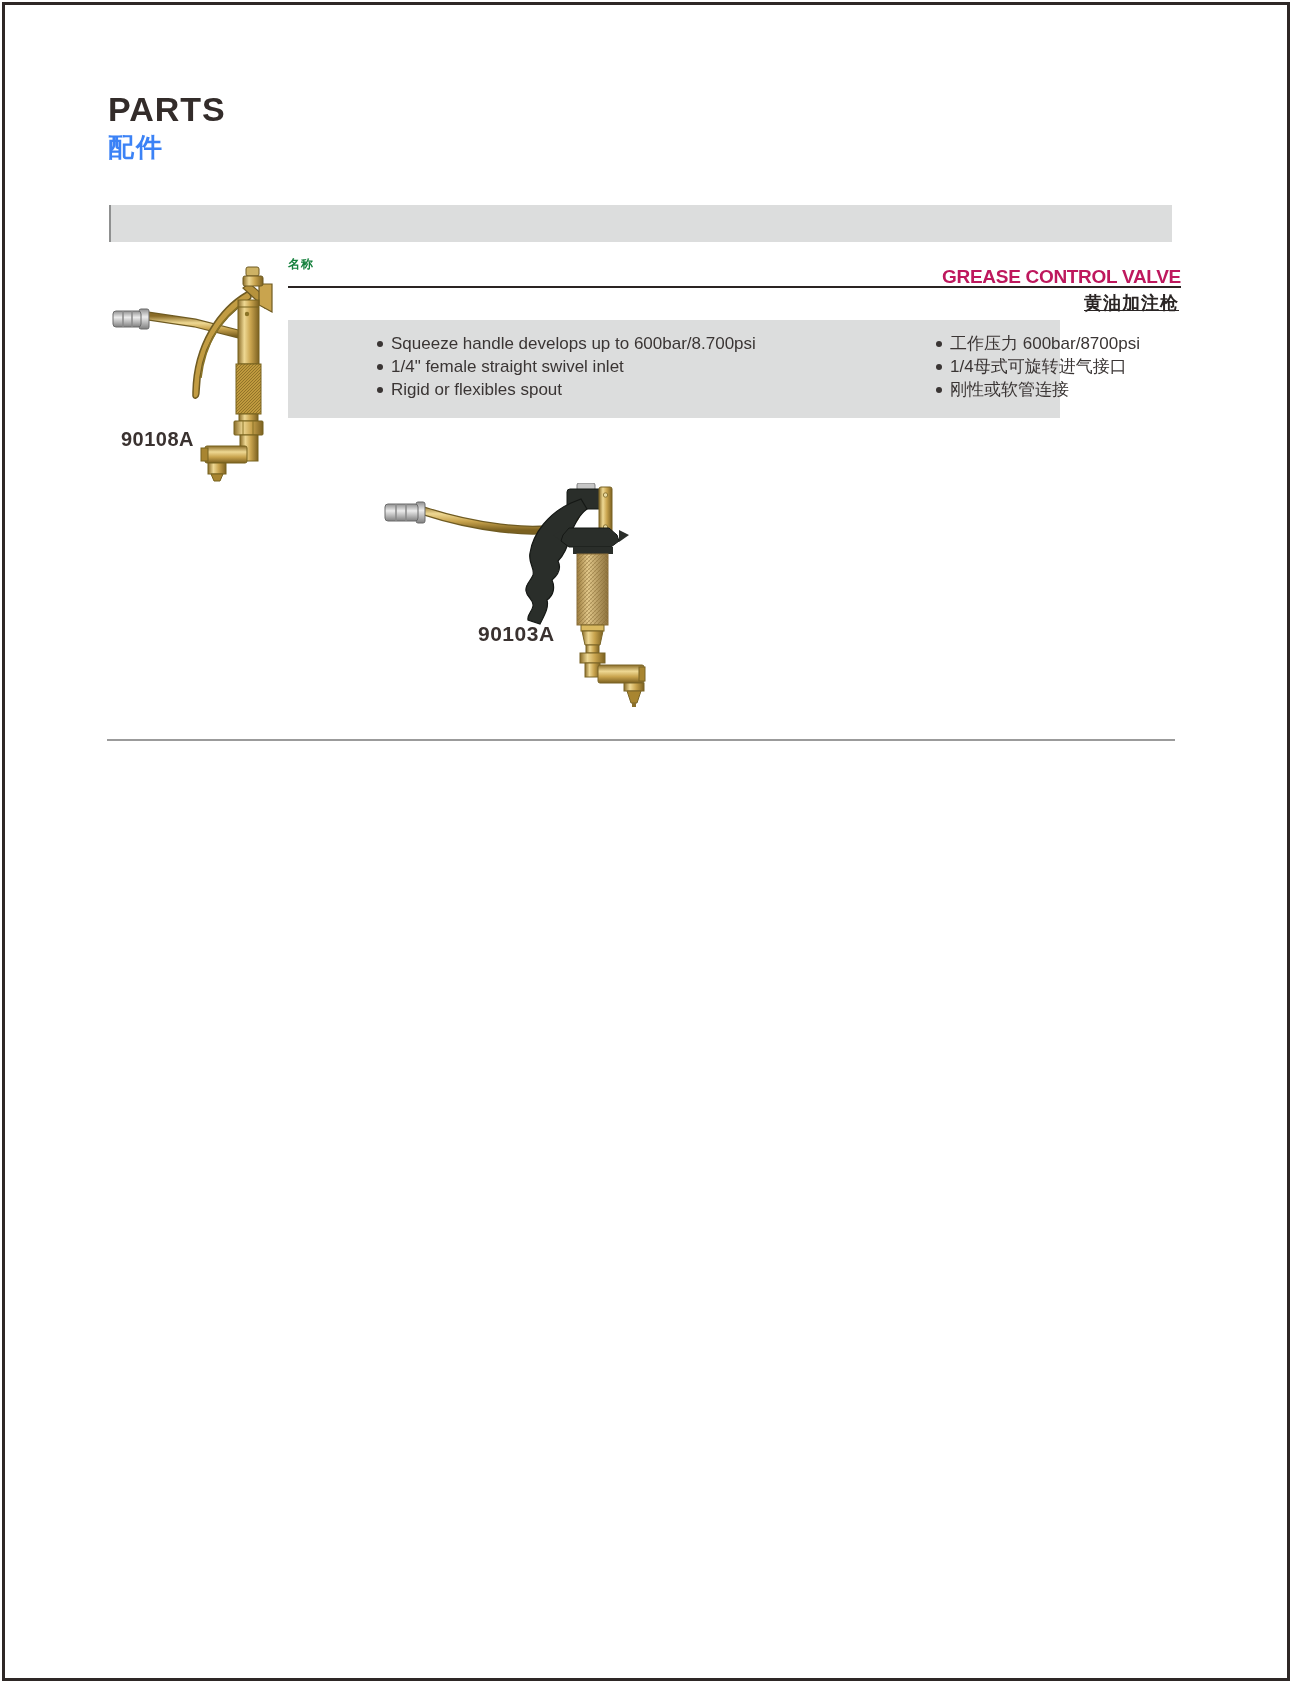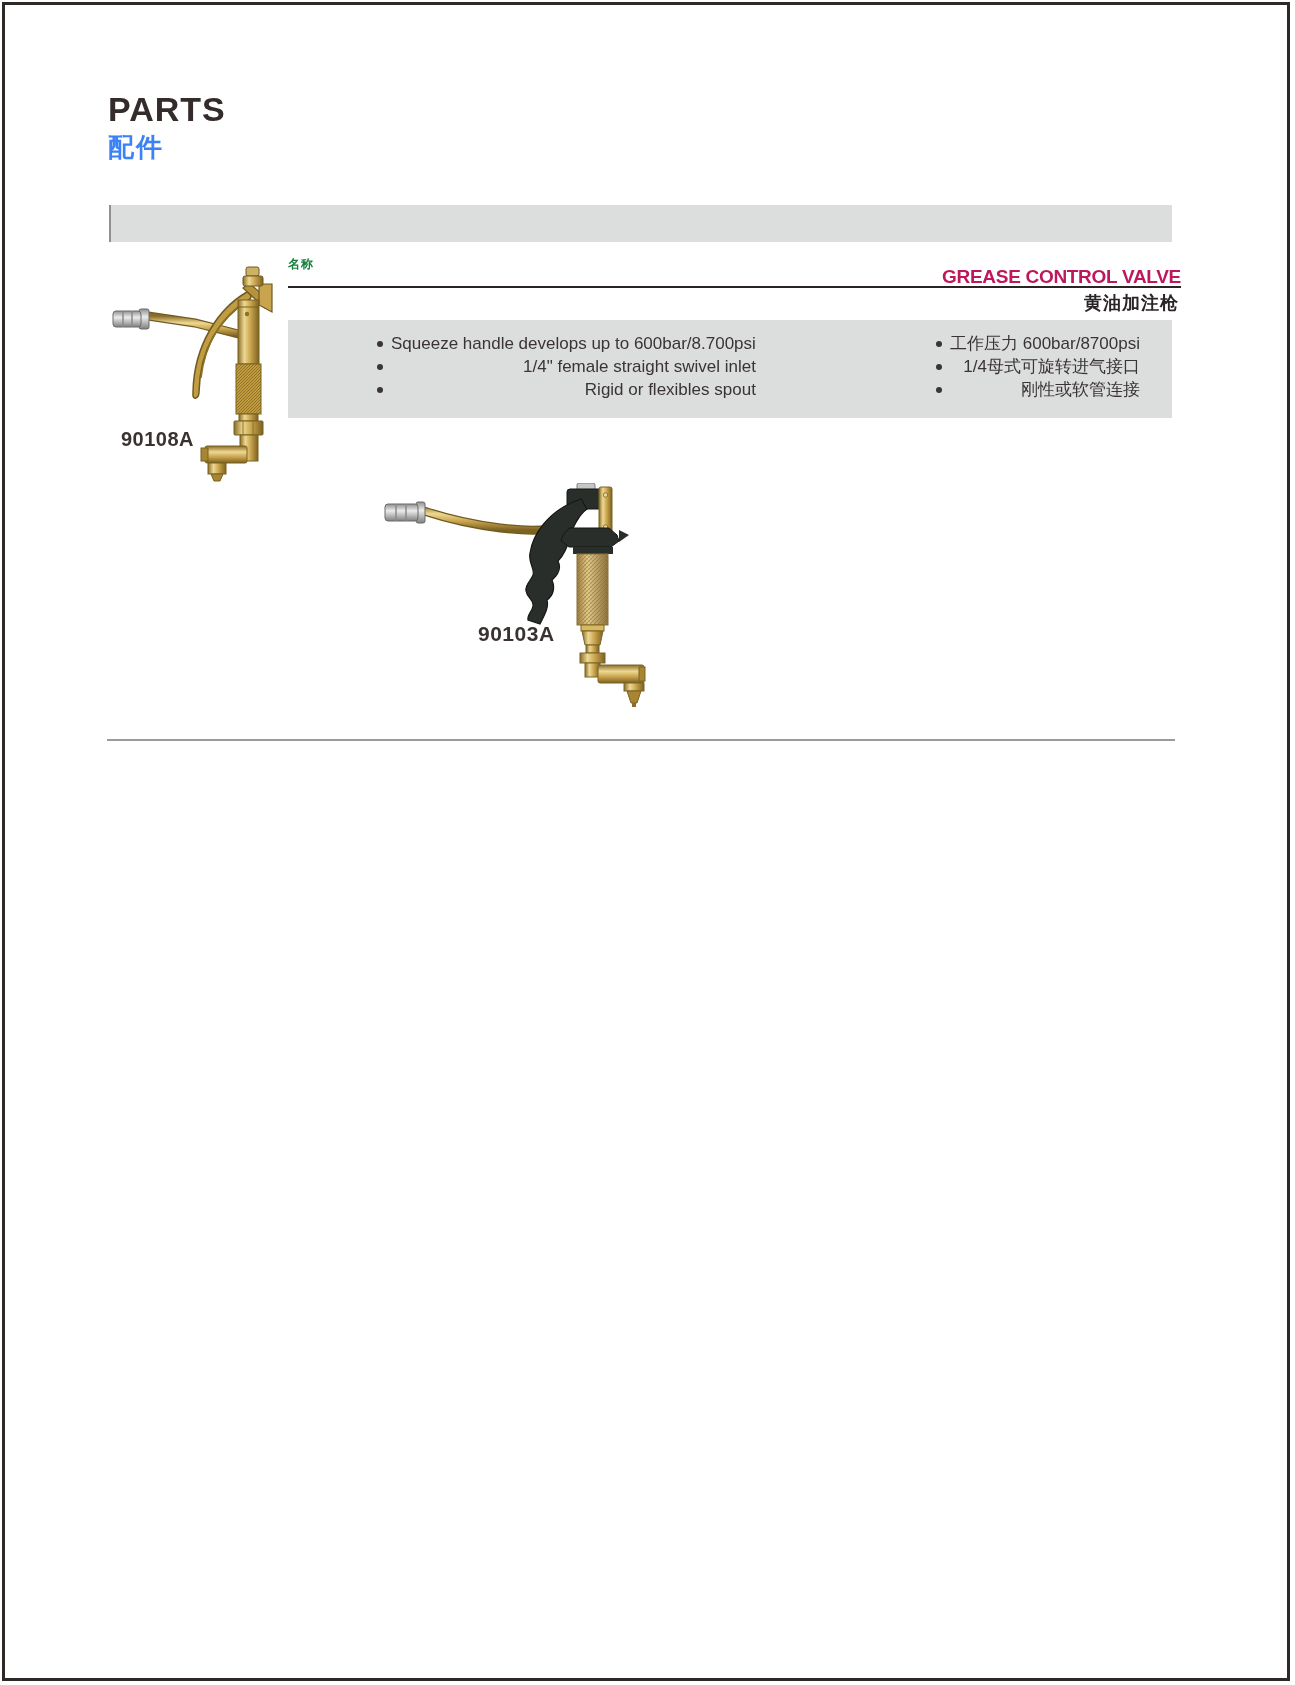--- a/index.html
+++ b/index.html
@@ -17,24 +17,24 @@
   .section-bar { position:absolute; left:109px; top:205px; width:1063px; height:37px;
                  background:#dcdddd; border-left:2px solid #8f9090; }
 
   .name-label { position:absolute; left:288px; top:256px; font-size:12px; font-weight:700;
                 color:#15803d; letter-spacing:1px;text-align:center; }
   .header-rule { position:absolute; left:288px; top:286px; width:893px; height:2px;
                  background:#2a2423; }
   .product-title-en { position:absolute; right:114px; top:258px; font-size:19px; font-weight:800;
                       letter-spacing:-0.3px; color:#be185d;margin-top:8px; }
   .product-title-cn { position:absolute; right:116px; top:291px; font-size:18px; font-weight:700;
-                      color:#2a2524; letter-spacing:1px; }
-
-  .features-box { position:absolute; left:288px; top:320px; width:884px; height:98px;
-                  background:#dcdddd;text-align:right; }
+                      color:#2a2524; letter-spacing:1px;text-decoration:underline; }
+
+  .features-box { position:absolute; left:288px; top:320px; width:772px; height:98px;
+                  background:#dcdddd; }
   .features-box ul { list-style:none; position:absolute; top:12px; }
   .features-en { left:89px; }
   .features-cn { left:648px; }
   .features-box li { position:relative; padding-left:14px; line-height:23px; font-size:17px;
                      color:#3a3534; white-space:nowrap; }
   .features-box li::before { content:""; position:absolute; left:0; top:9px; width:6px; height:6px;
                              border-radius:50%; background:#3a3534; }
 
   .model-label { position:absolute; font-weight:900; color:#3a3230; letter-spacing:0.5px; }
   .model-1 { left:108px; top:428px; font-size:20px;margin-left:13px; }

